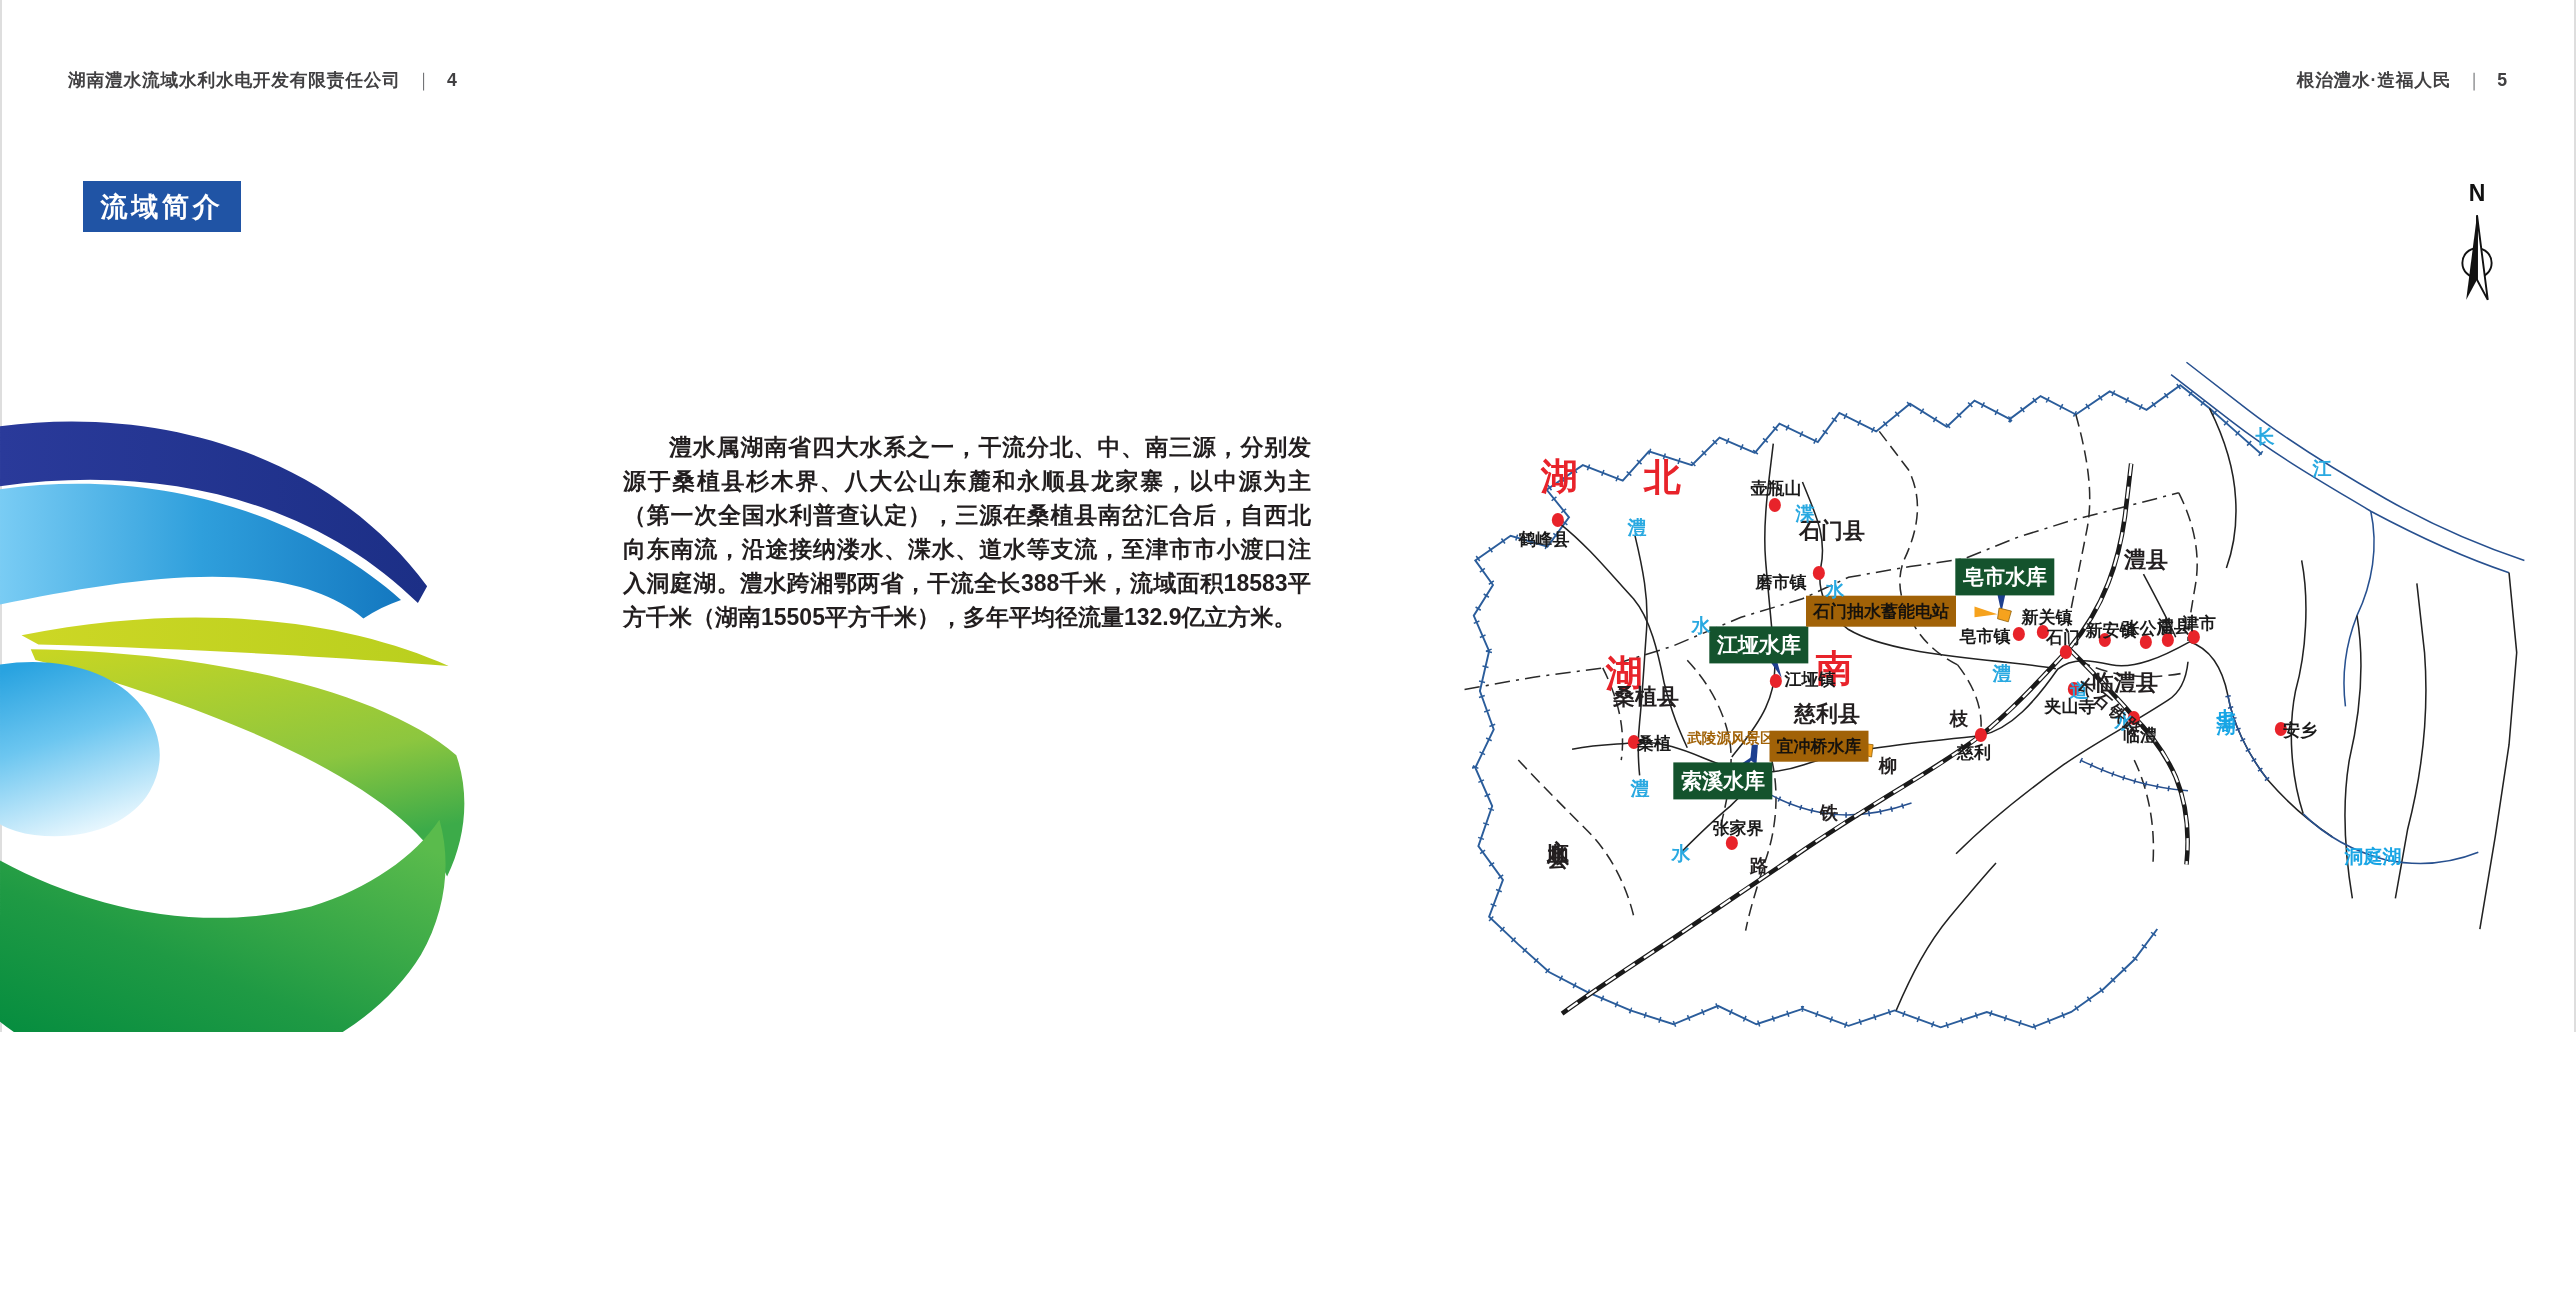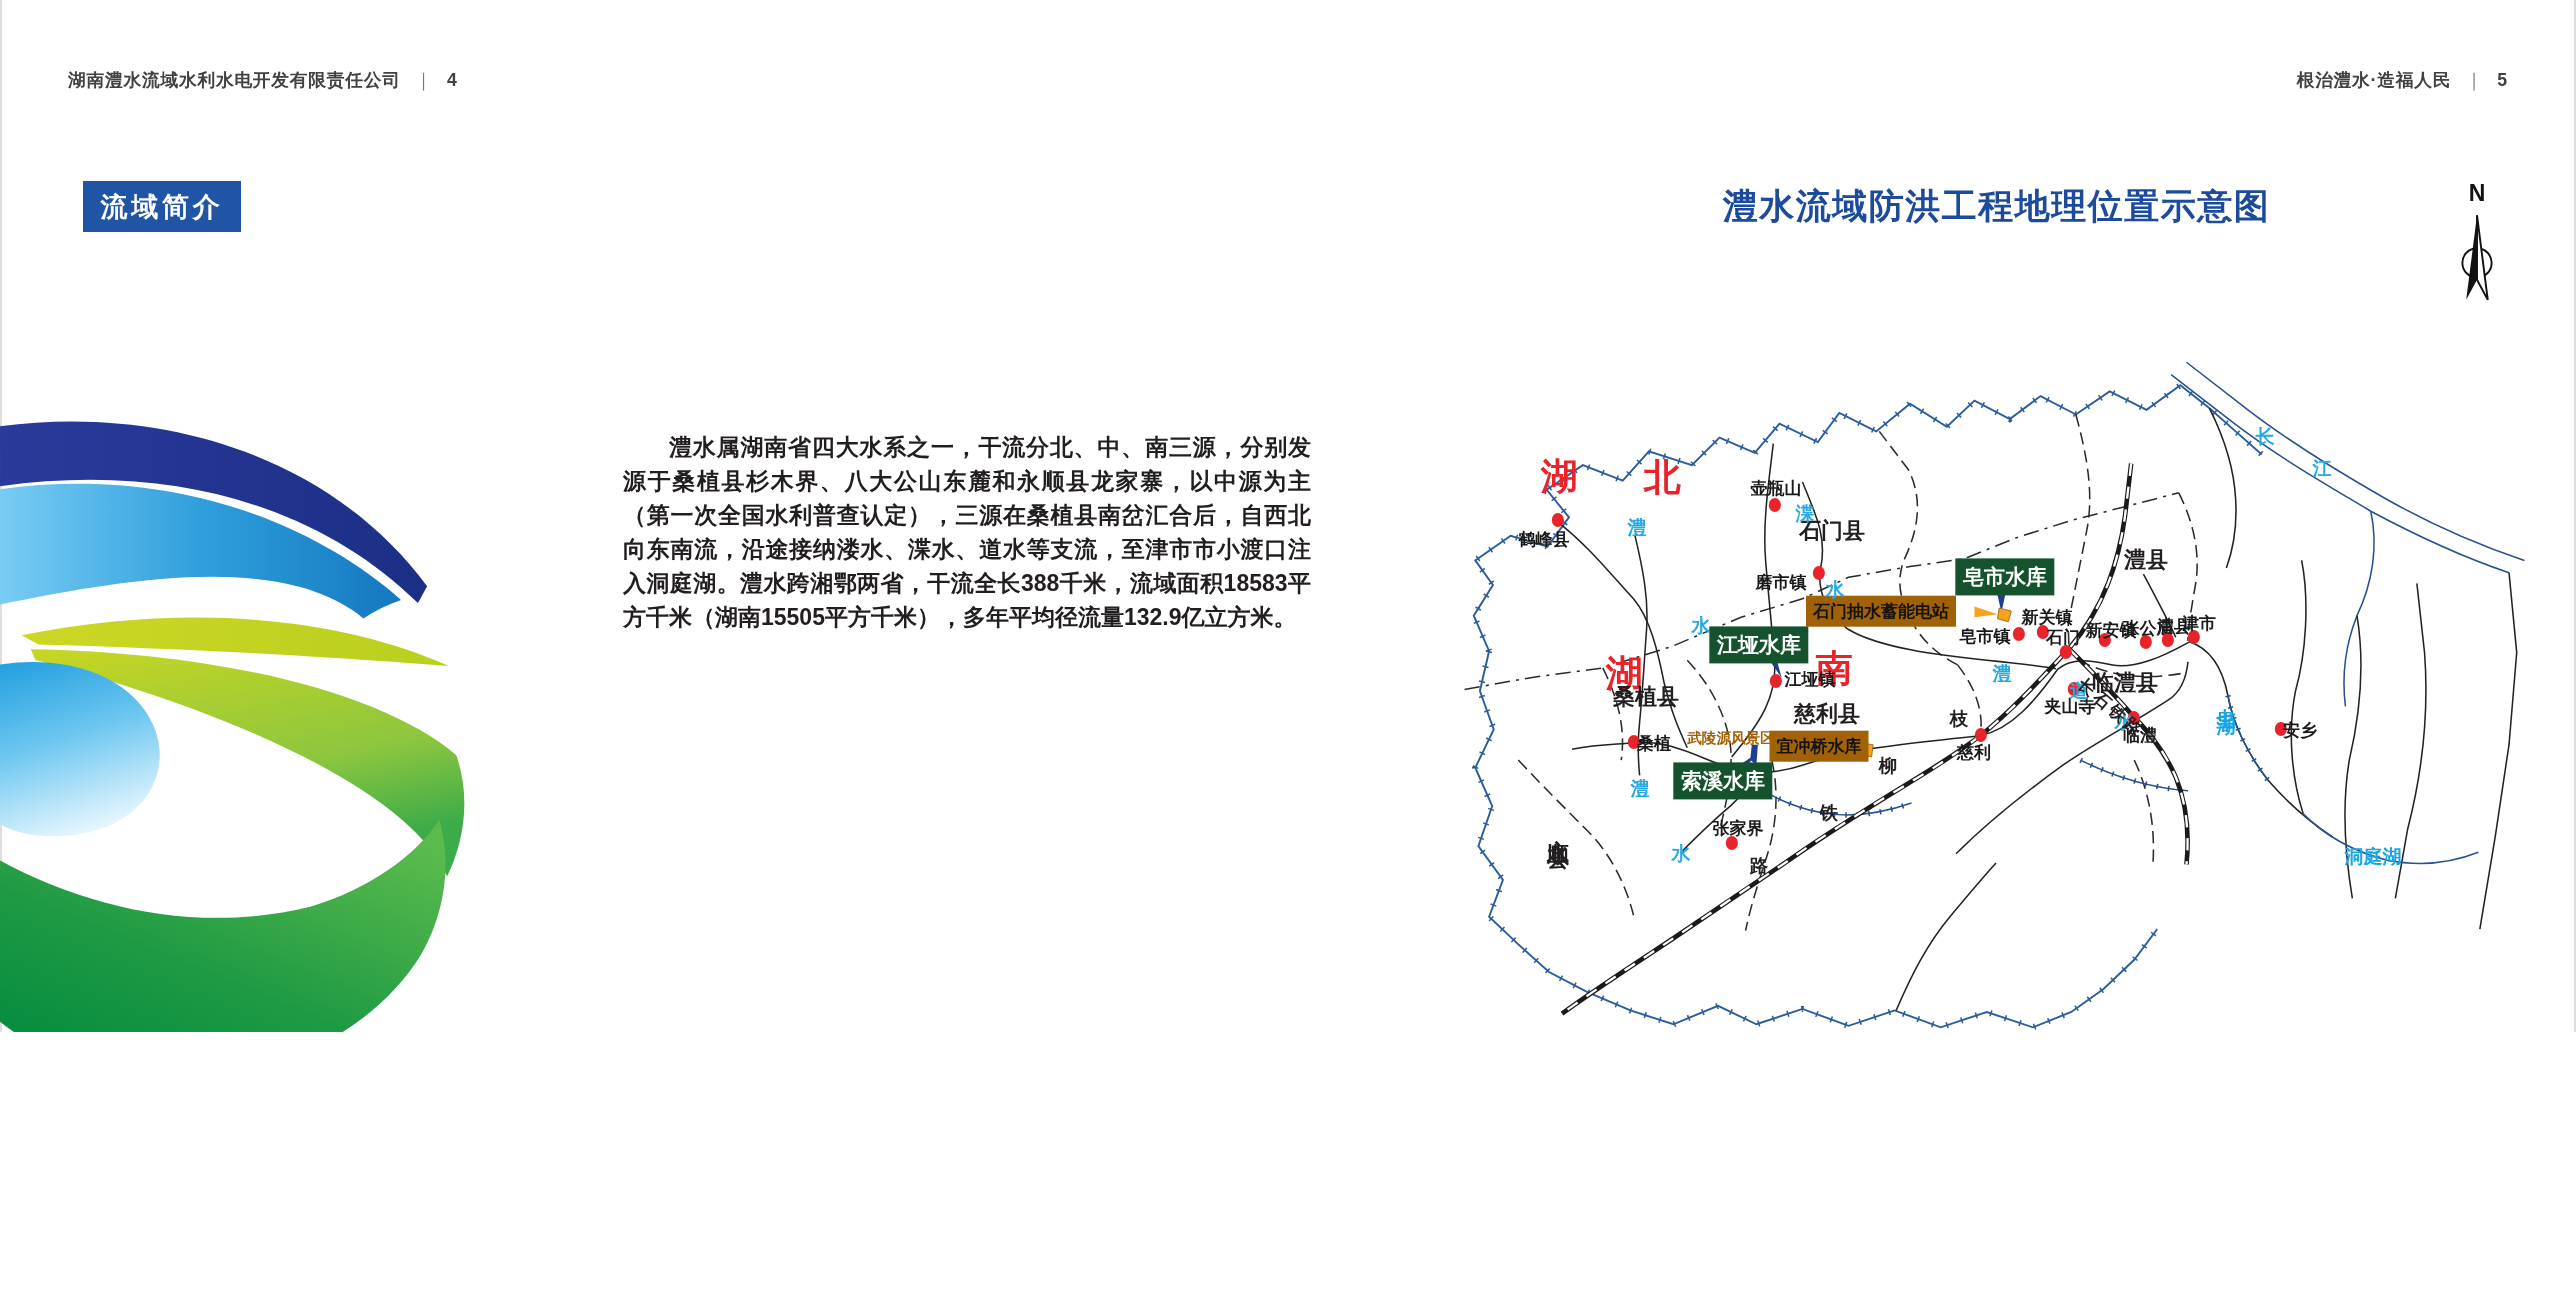--- a/index.html
+++ b/index.html
@@ -124,21 +124,20 @@
     <path d="M28,292 C255,247 450,272 584,332 C462,322 268,310 50,304 Z" fill="url(#gYel)"></path>
     <path d="M40,310 C290,314 500,368 594,448 C612,500 606,556 582,606 C540,505 330,398 46,324 Z" fill="url(#gBlade)"></path>
     <path d="M0,585 C120,650 265,680 405,645 C480,622 540,580 572,532 C588,588 580,652 548,708 C495,795 385,858 262,872 C165,882 72,852 0,795 Z" fill="url(#gGreen)"></path>
     <path d="M0,330 C80,318 150,340 185,385 C212,420 215,460 195,495 C170,538 110,560 45,552 C28,550 12,545 0,538 Z" fill="url(#gBlob)"></path>
   </svg>
 
   <div class="bodytext">
     <p>澧水属湖南省四大水系之一，干流分北、中、南三源，分别发源于桑植县杉木界、八大公山东麓和永顺县龙家寨，以中源为主（第一次全国水利普查认定），三源在桑植县南岔汇合后，自西北向东南流，沿途接纳溇水、渫水、道水等支流，至津市市小渡口注入洞庭湖。澧水跨湘鄂两省，干流全长388千米，流域面积18583平方千米（湖南15505平方千米），多年平均径流量132.9亿立方米。</p>
   </div>
 
-  <div class="map-title">澧水流域防洪工程地理位置示意图</div>
 
   <div class="compass">
     <div class="n">N</div>
     <svg width="34" height="97" viewBox="0 0 44 126">
       <circle cx="22" cy="70" r="19" fill="none" stroke="#111" stroke-width="2.5"></circle>
       <path d="M22 8 L8 118 L22 92 Z" fill="#111"></path>
       <path d="M22 8 L36 118 L22 92 Z" fill="#fff" stroke="#111" stroke-width="2.5"></path>
     </svg>
   </div>
 

